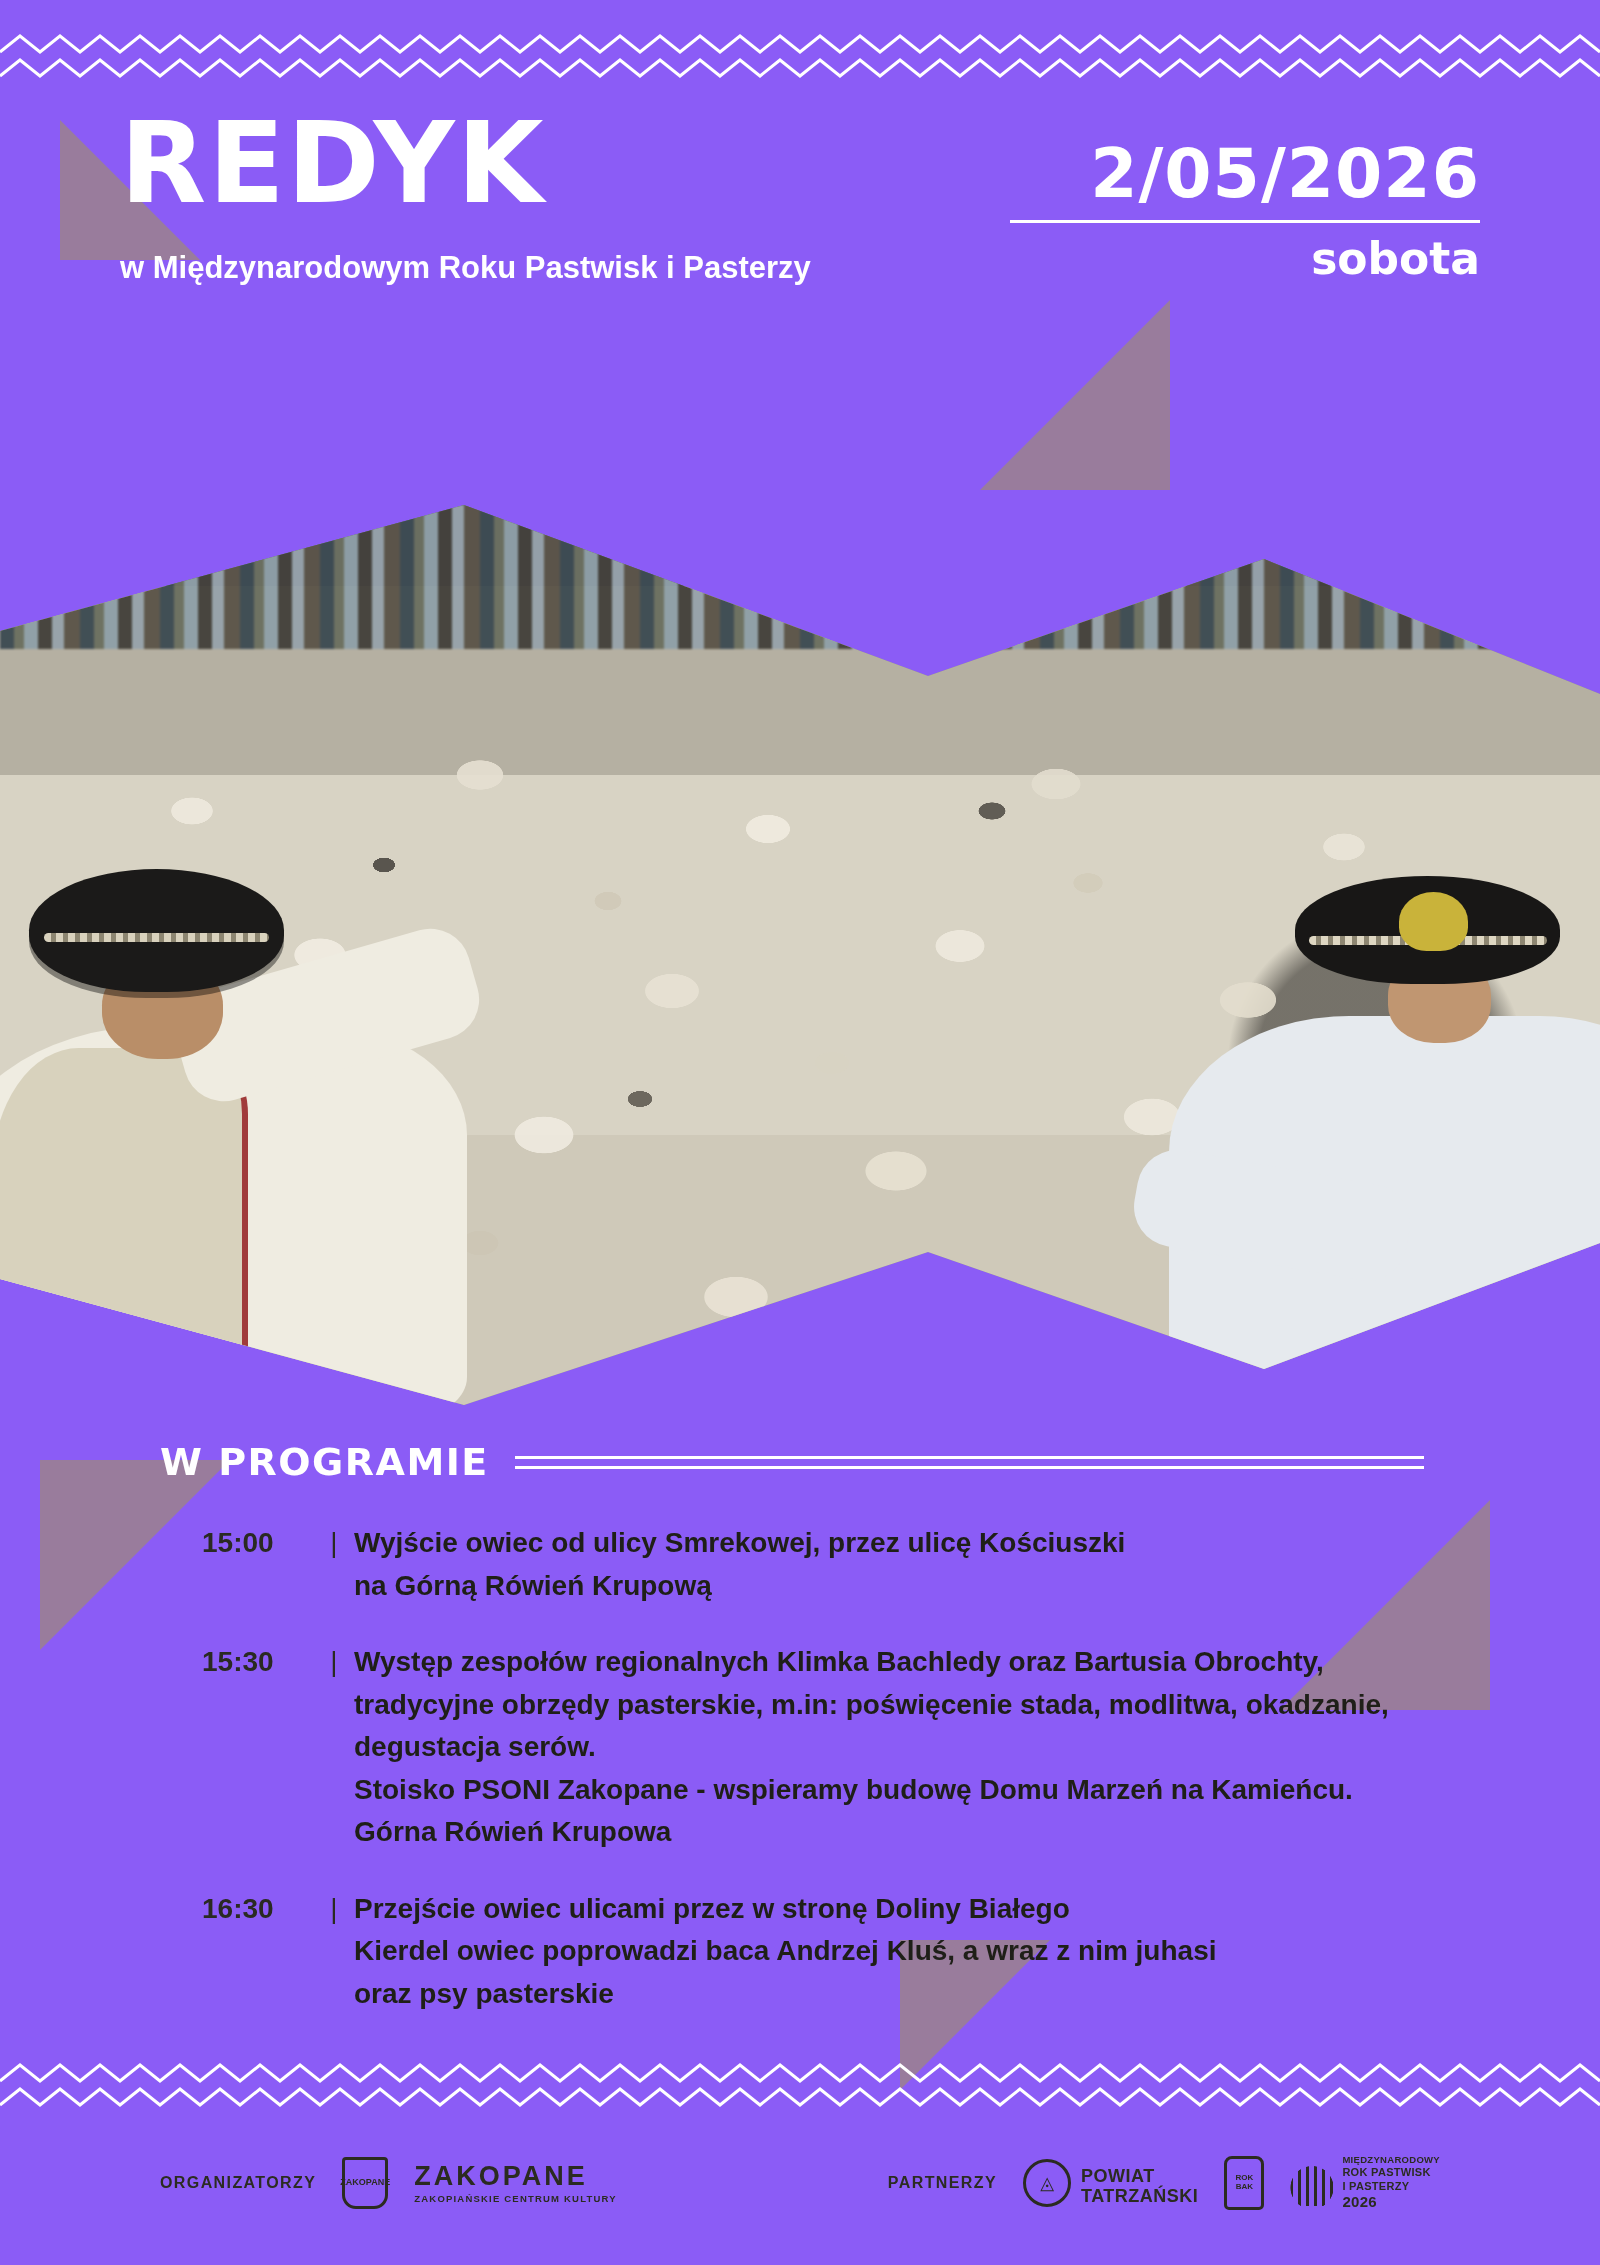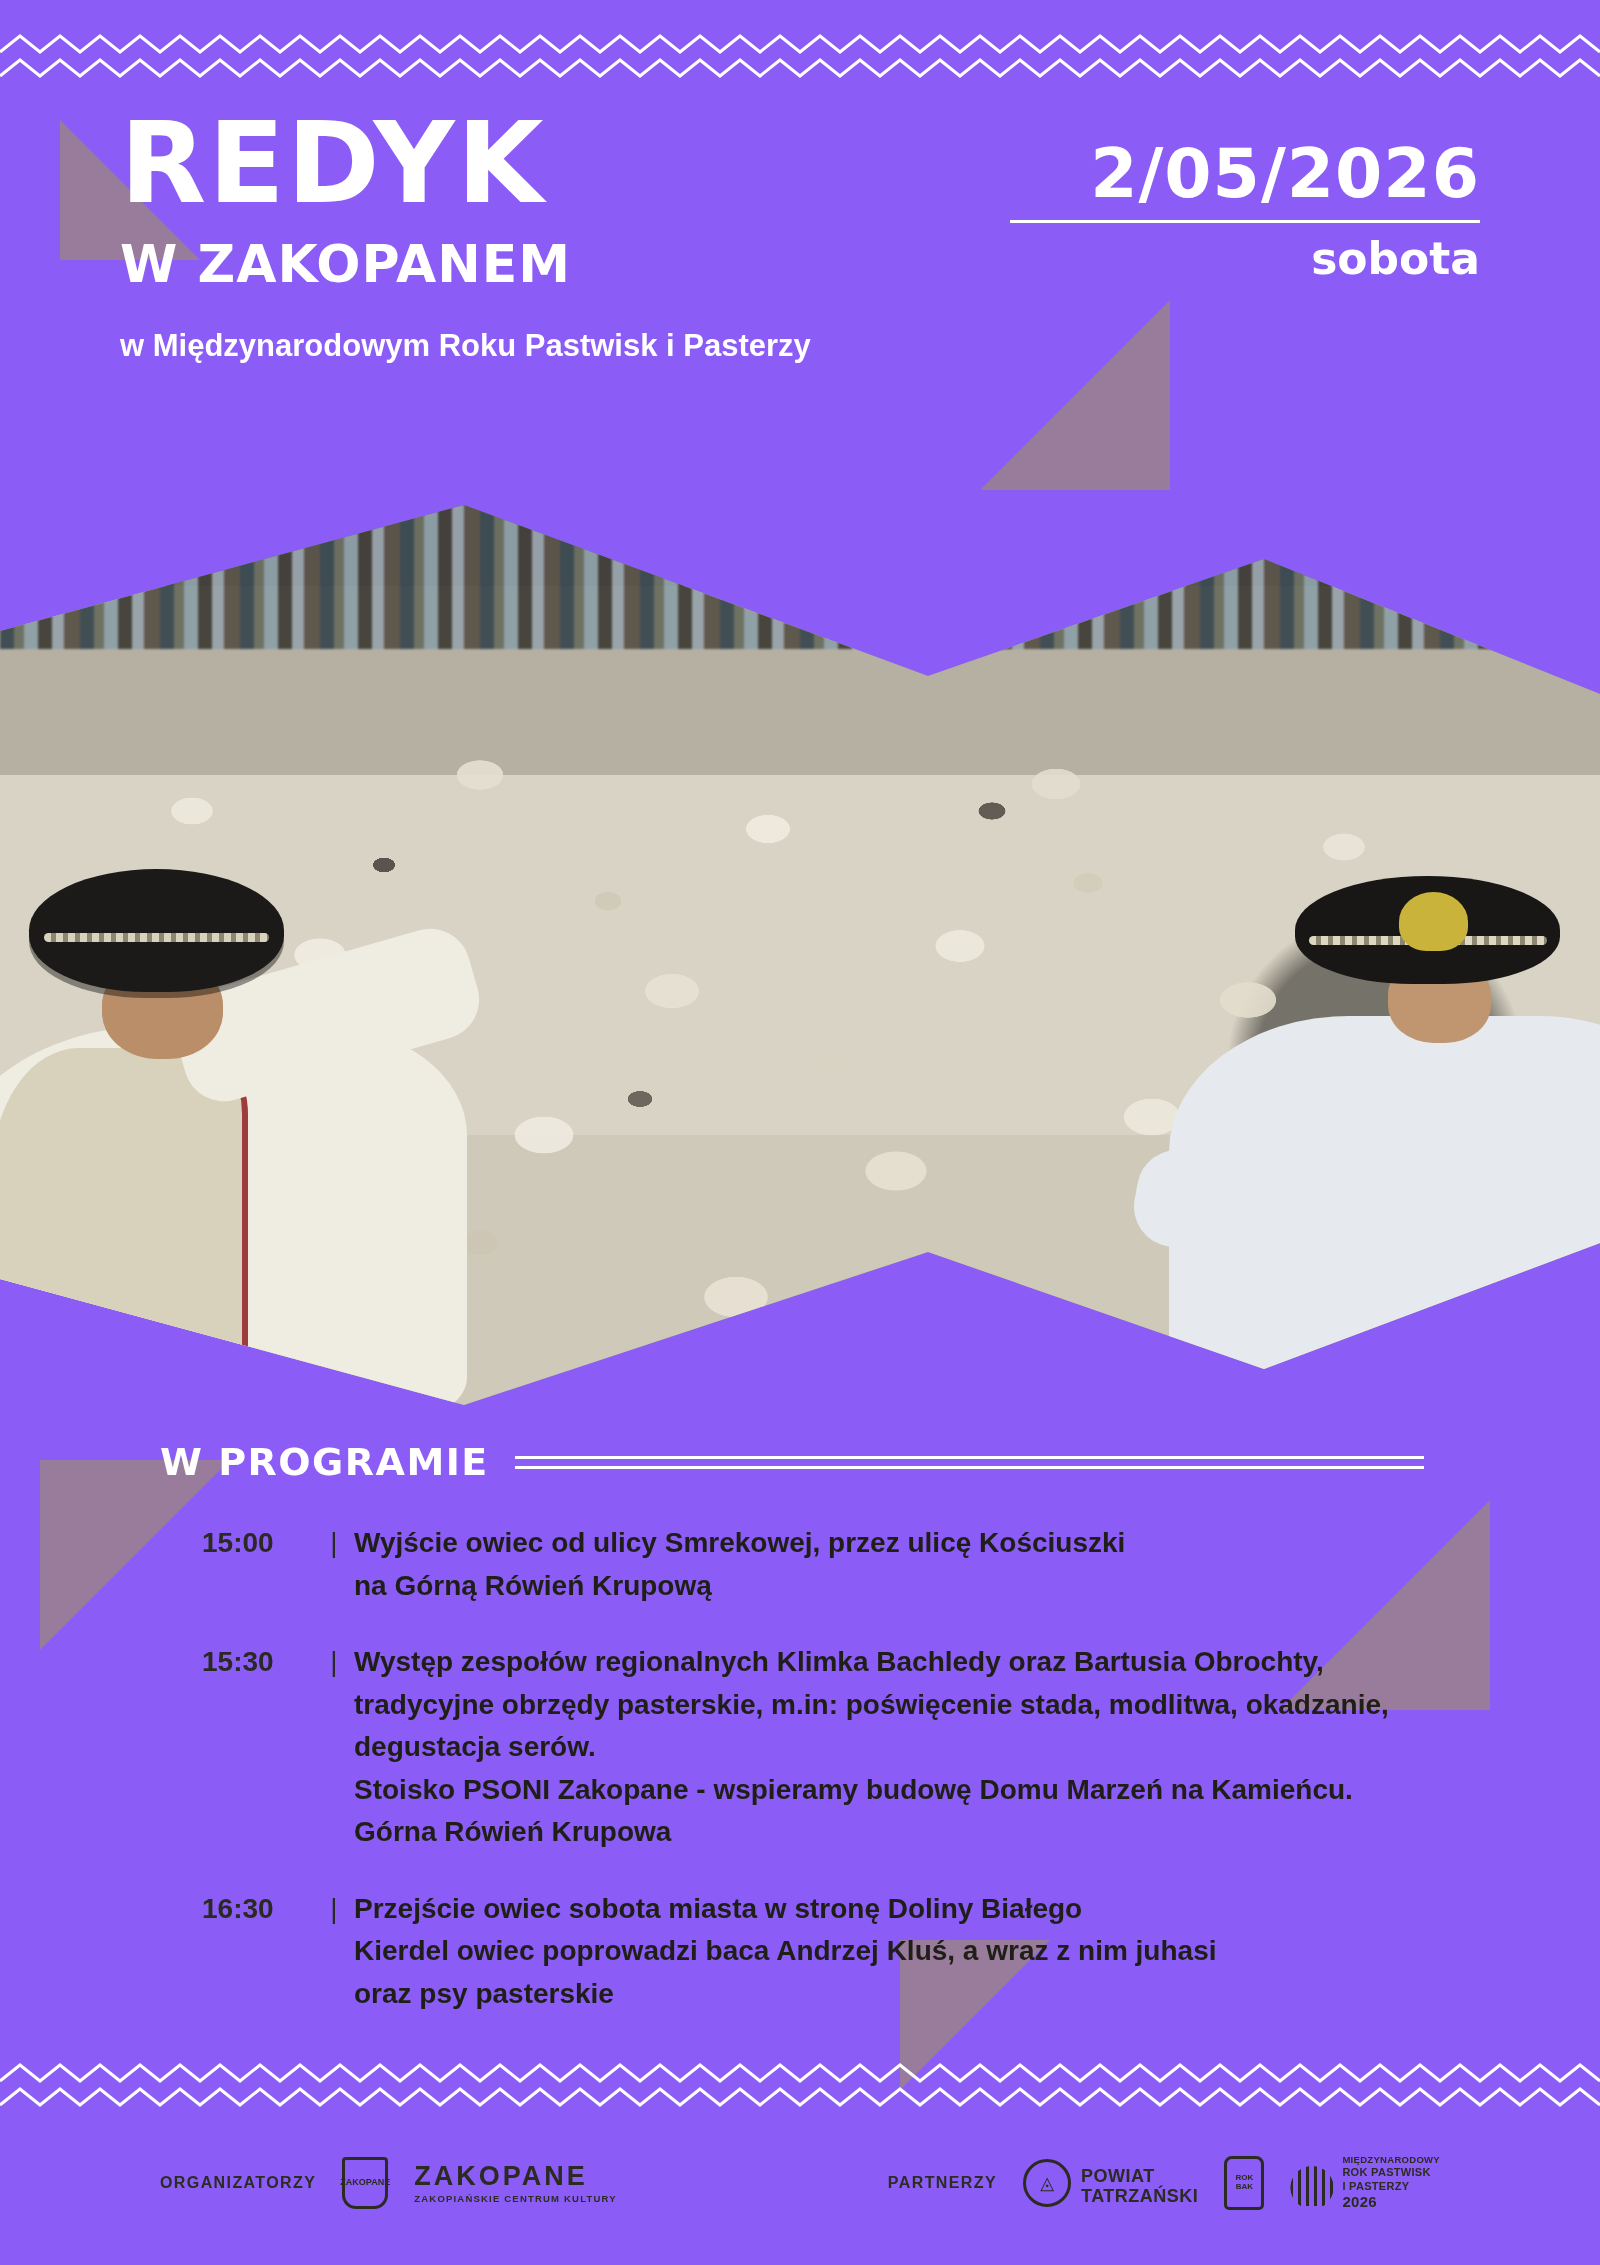--- a/index.html
+++ b/index.html
@@ -441,21 +441,20 @@
     </div>
     <div class="zz" style="top:24px;">
       <svg viewBox="0 0 1600 20" preserveAspectRatio="none">
         <polyline points="0,18 20,2 40,18 60,2 80,18 100,2 120,18 140,2 160,18 180,2 200,18 220,2 240,18 260,2 280,18 300,2 320,18 340,2 360,18 380,2 400,18 420,2 440,18 460,2 480,18 500,2 520,18 540,2 560,18 580,2 600,18 620,2 640,18 660,2 680,18 700,2 720,18 740,2 760,18 780,2 800,18 820,2 840,18 860,2 880,18 900,2 920,18 940,2 960,18 980,2 1000,18 1020,2 1040,18 1060,2 1080,18 1100,2 1120,18 1140,2 1160,18 1180,2 1200,18 1220,2 1240,18 1260,2 1280,18 1300,2 1320,18 1340,2 1360,18 1380,2 1400,18 1420,2 1440,18 1460,2 1480,18 1500,2 1520,18 1540,2 1560,18 1580,2 1600,18" fill="none" stroke="#ffffff" stroke-width="3"></polyline>
       </svg>
     </div>
   </div>
 
   <div class="header">
     <div class="title-main">REDYK</div>
-    <div class="title-sub">W ZAKOPANEM</div>
     <div class="title-desc">w Międzynarodowym Roku Pastwisk i Pasterzy</div>
   </div>
 
   <div class="date-block">
     <div class="date-main">2/05/2026</div>
     <div class="date-rule"></div>
     <div class="date-day">sobota</div>
   </div>
 
   <div class="photo-wrap">
@@ -509,21 +508,21 @@
           <div>degustacja serów.</div>
           <div>Stoisko PSONI Zakopane - wspieramy budowę Domu Marzeń na Kamieńcu.</div>
           <div>Górna Rówień Krupowa</div>
         </div>
       </div>
 
       <div class="agenda-row">
         <div class="agenda-time">16:30</div>
         <div class="agenda-sep">|</div>
         <div class="agenda-text">
-          <div>Przejście owiec sobota miasta w stronę Doliny Białego</div>
+          <div>Przejście owiec ulicami przez w stronę Doliny Białego</div>
           <div>Kierdel owiec poprowadzi baca Andrzej Kluś, a wraz z nim juhasi</div>
           <div>oraz psy pasterskie</div>
         </div>
       </div>
 
     </div>
   </div>
 
   <div class="zigzag-band bottom">
     <div class="zz" style="top:0;">

